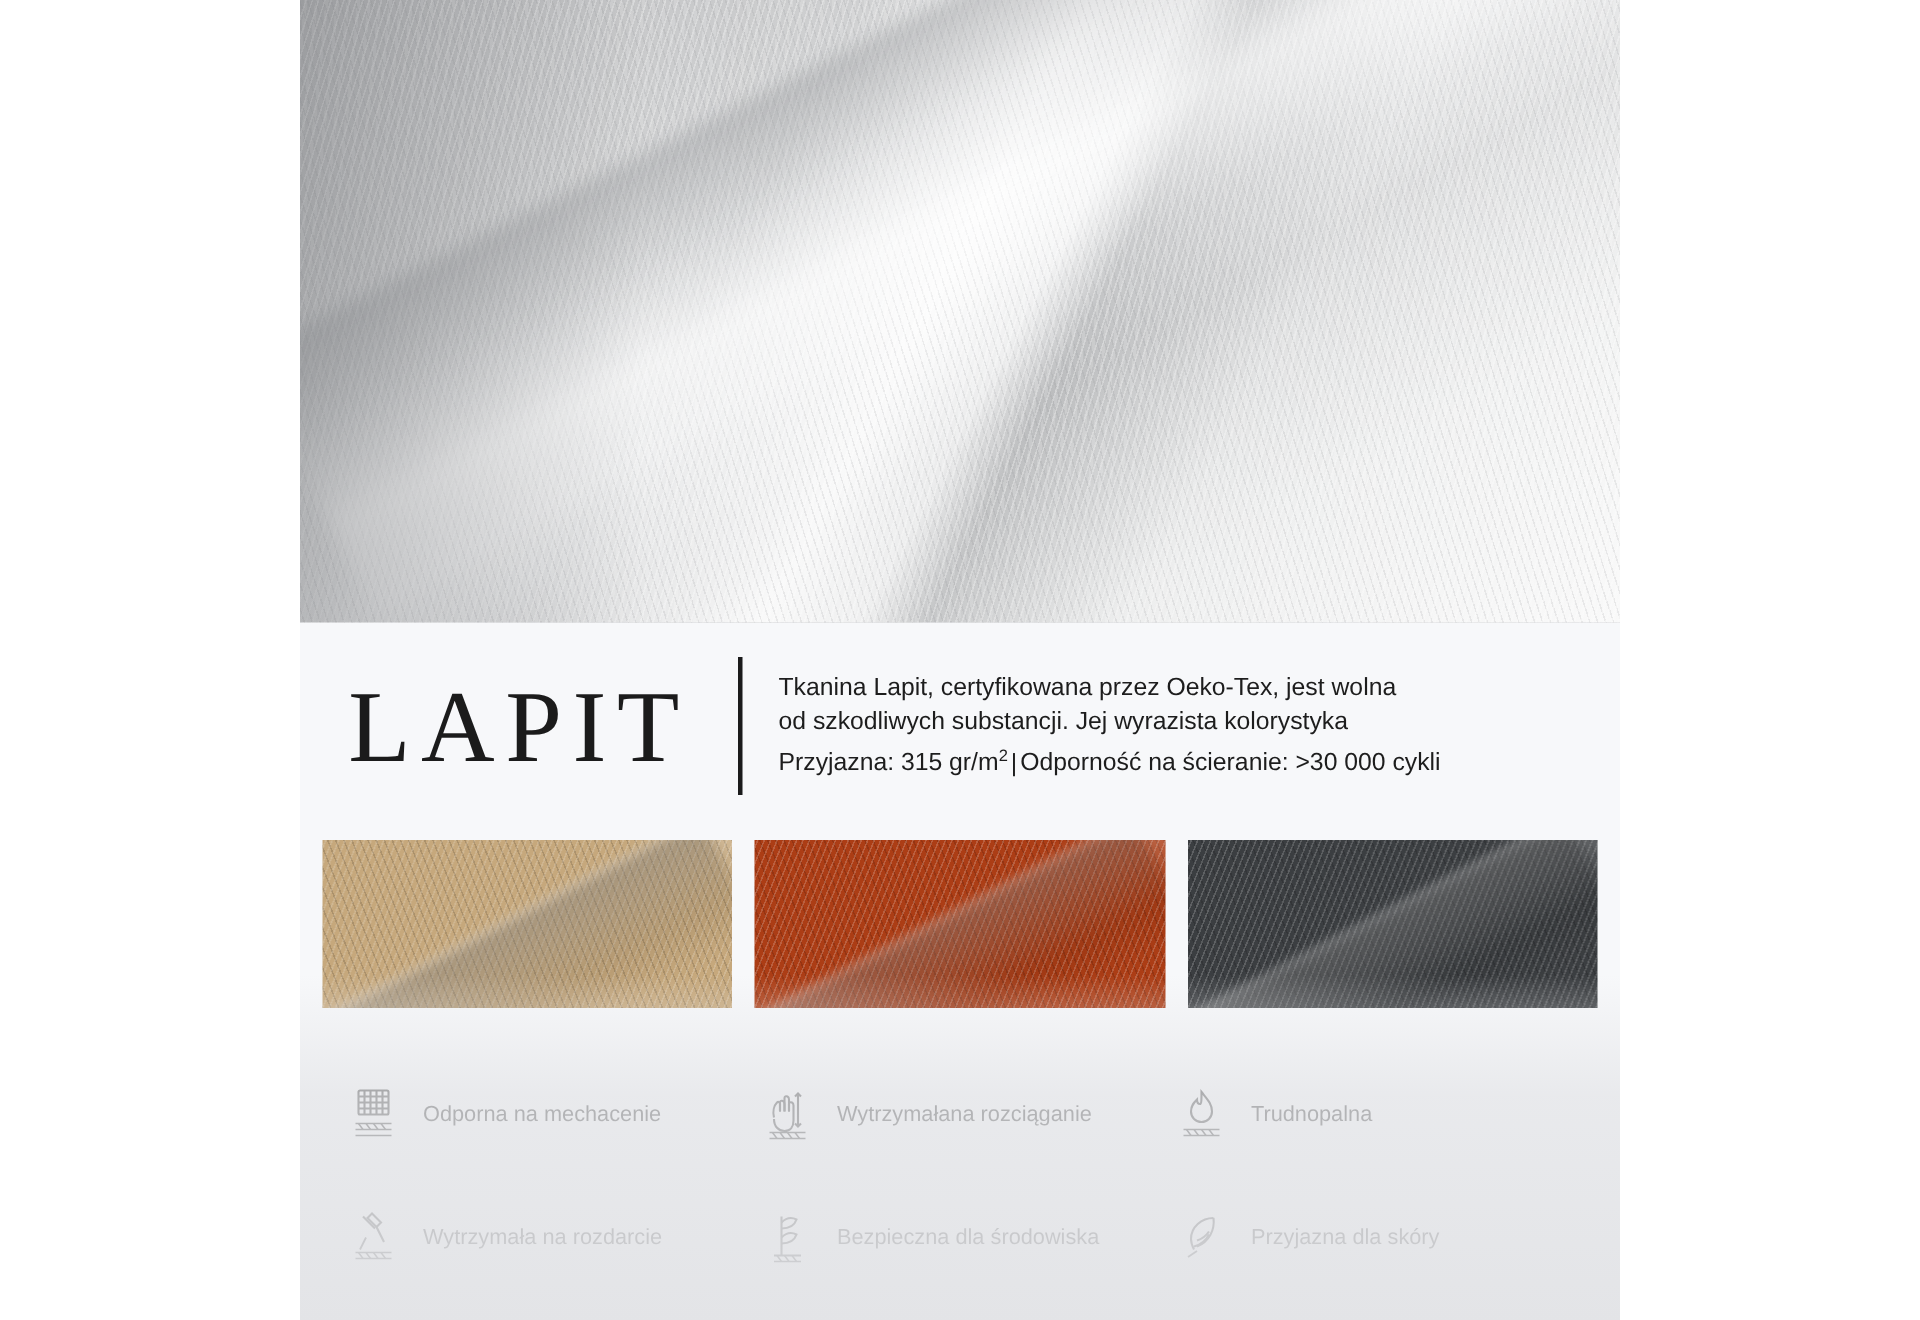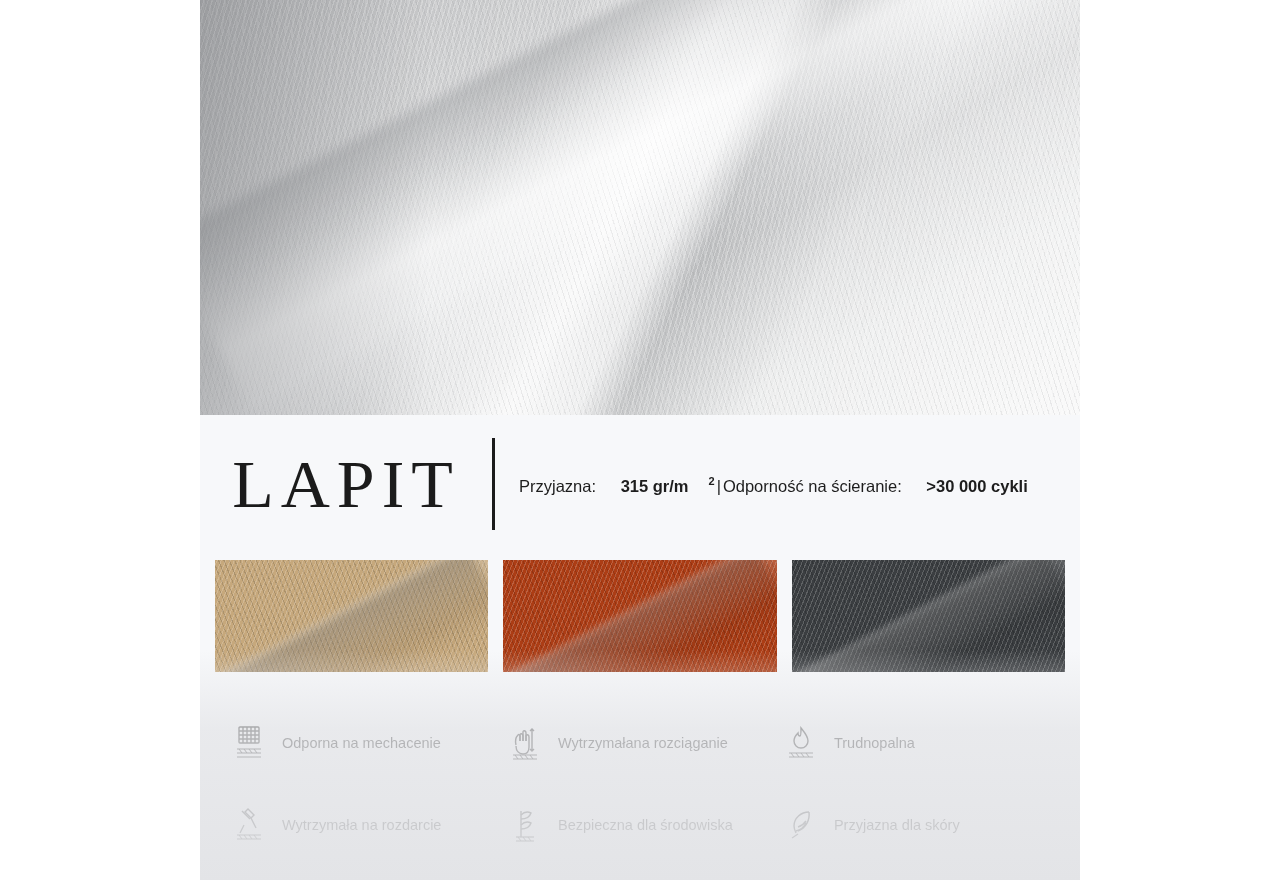--- a/index.html
+++ b/index.html
@@ -109,21 +109,21 @@
     margin-right: 24px;
   }
   .desc {
     flex: 1;
     font-size: 16.5px;
     line-height: 23px;
     color: #1d1d1d;
     padding-right: 20px;
   }
   .desc .line { white-space: nowrap; }
-  .desc b { font-weight: 700; margin-left: 20px; }
+  .desc b { font-weight: 400; }
   .sup { font-size: 11px; vertical-align: super; }
   .sep { padding: 0 2px; }
 
   
   .swatches {
     position: absolute;
     left: 0;
     top: 560px;
     width: 880px;
     height: 120px;
@@ -219,20 +219,22 @@
       <div class="fabric"></div>
       <div class="fuzz"></div>
       <div class="fold"></div>
       <div class="shadow-left"></div>
     </div>
 
     <div class="titleblock">
       <div class="brand">LAPIT</div>
       <div class="divider"></div>
       <div class="desc">
+        <div class="line">Tkanina Lapit, certyfikowana przez Oeko-Tex, jest wolna</div>
+        <div class="line">od szkodliwych substancji. Jej wyrazista kolorystyka</div>
         <div class="line">
           <span>Przyjazna: </span><b>315 gr/m</b><b class="sup">2</b><span class="sep">|</span><span>Odporność na ścieranie: </span><b>˃30 000 cykli</b>
         </div>
       </div>
     </div>
 
     <div class="swatches">
       <div class="swatch" style="background:#c6a87c">
         <div class="tex"></div>
         <div class="diag"></div>

